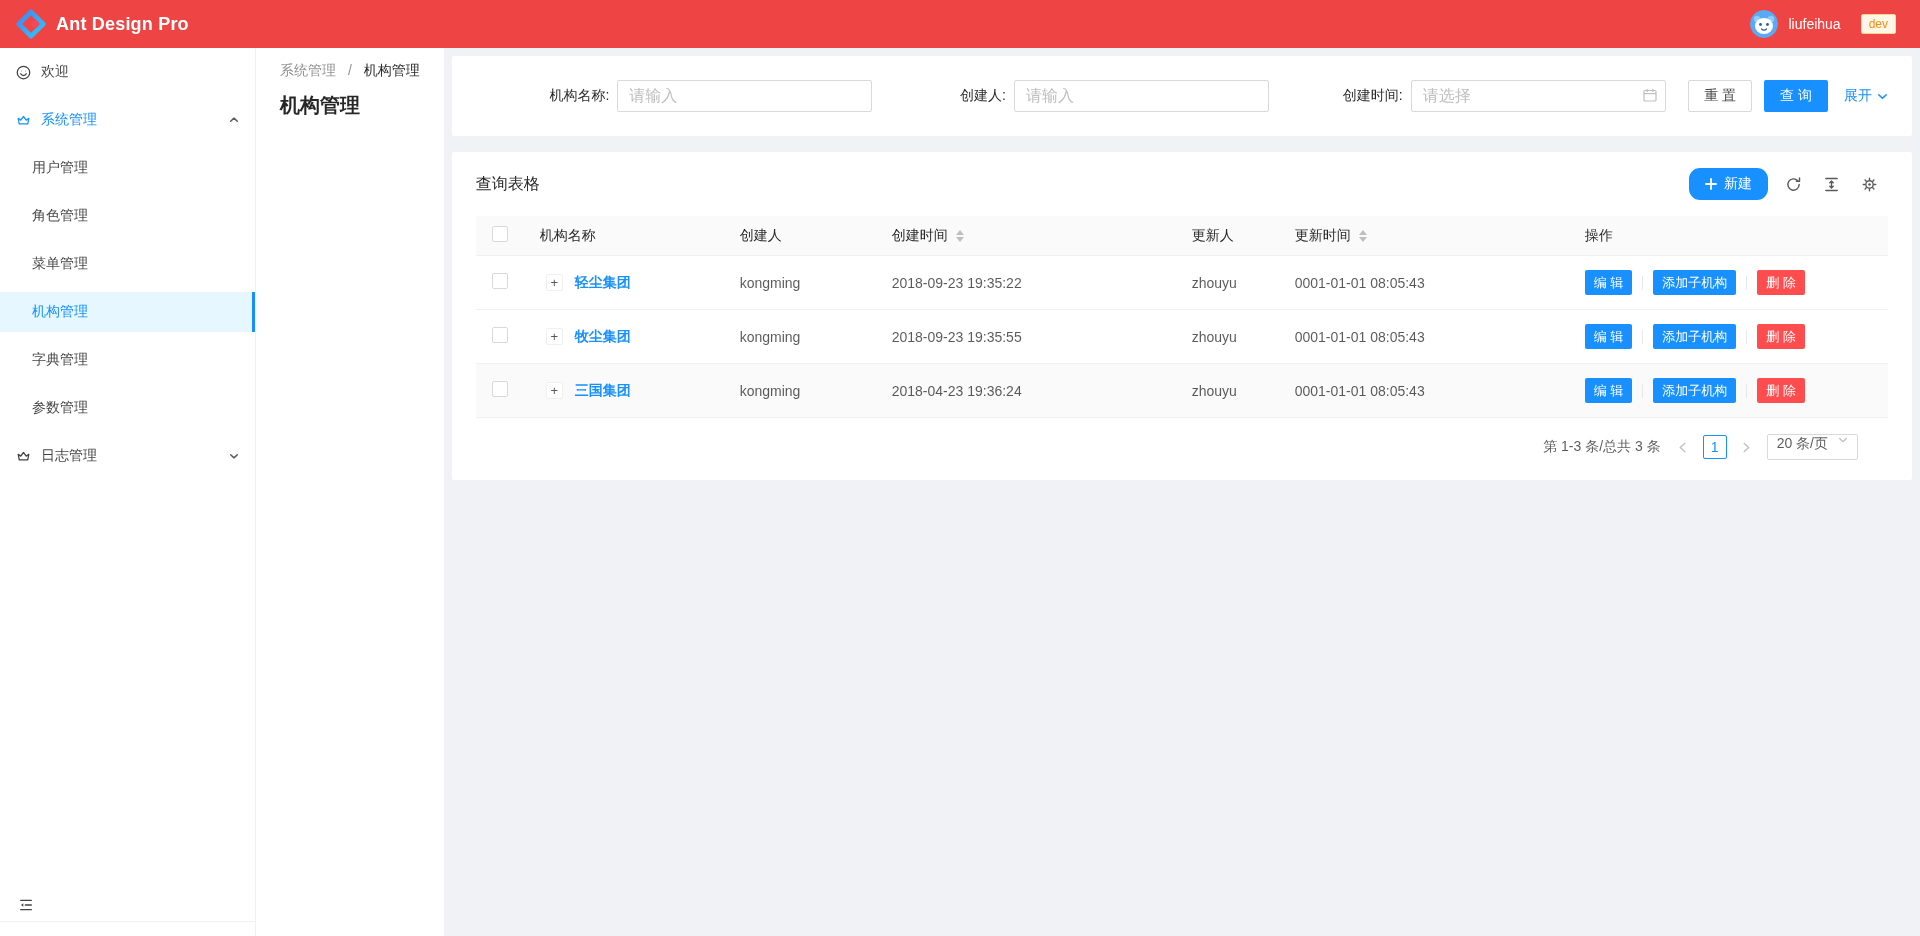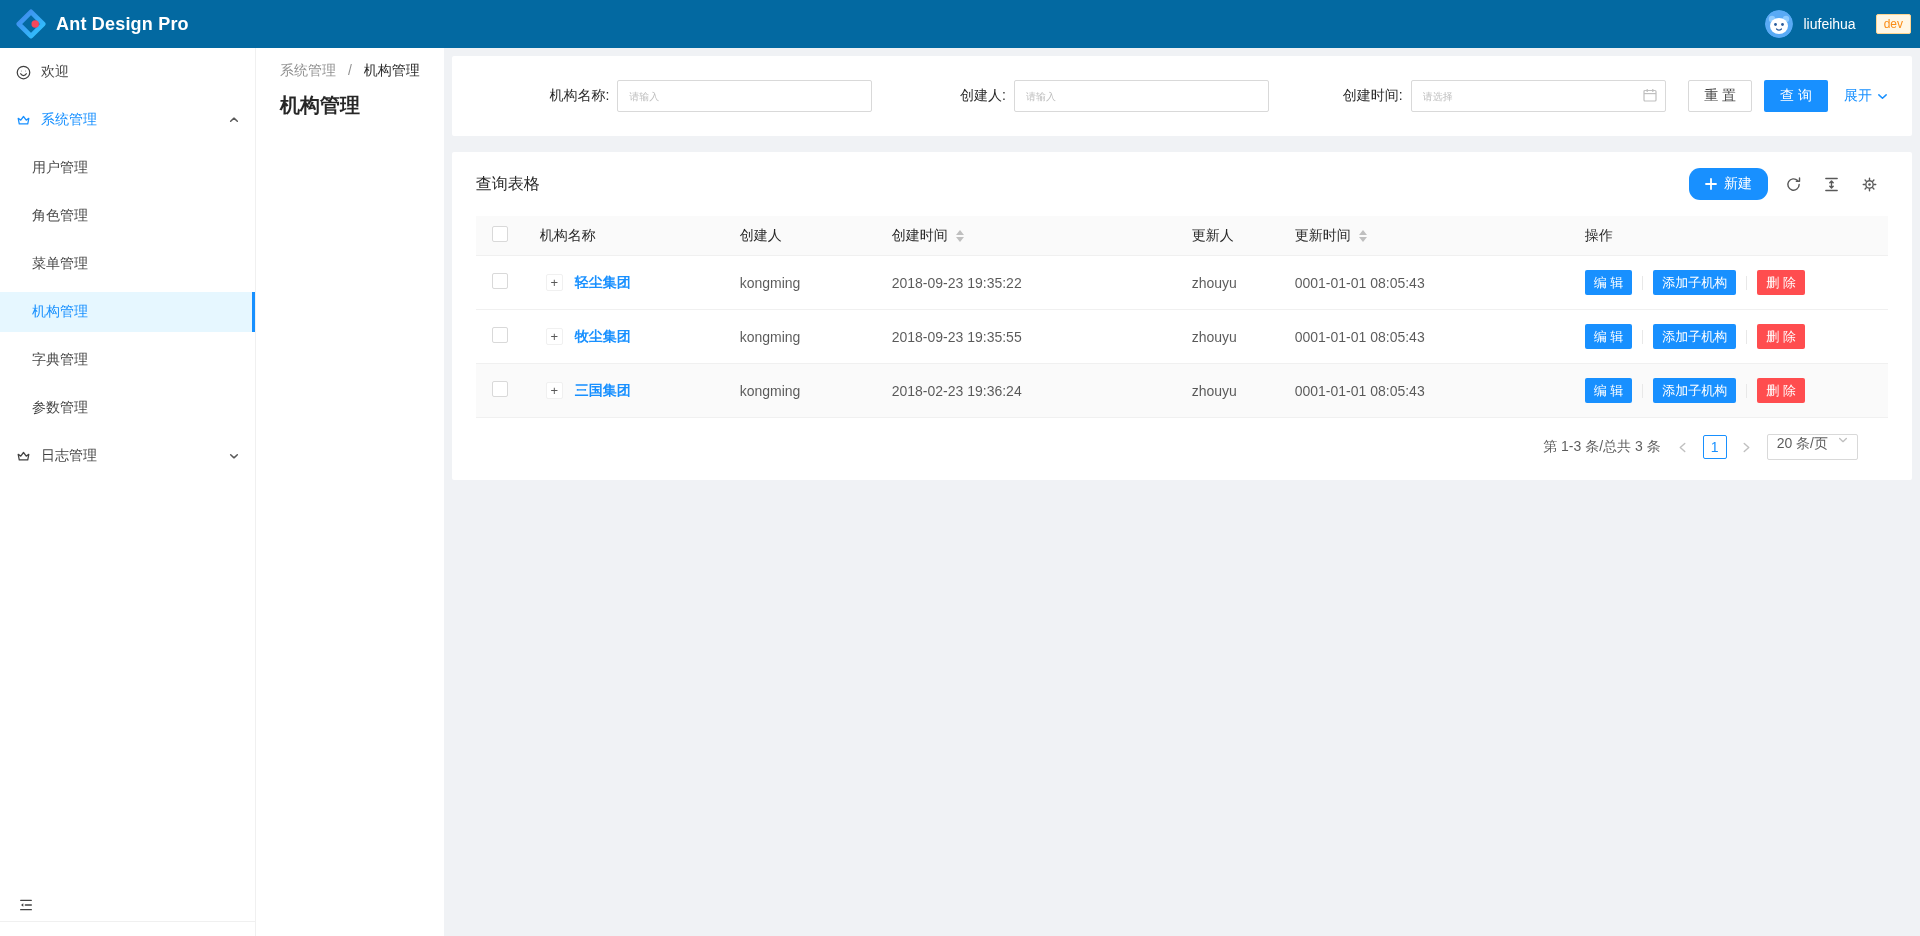--- a/index.html
+++ b/index.html
@@ -1,21 +1,21 @@
 <!DOCTYPE html>
 <html><head>
 <meta charset="utf-8">
 <style>
   * { margin:0; padding:0; box-sizing:border-box; }
   html,body { width:1920px; height:936px; overflow:hidden; }
   body { font-family:"Liberation Sans","DejaVu Sans",sans-serif; font-size:14px; color:rgba(0,0,0,.65); background:#f0f2f5; }
   .app { width:1920px; height:936px; position:relative; display:flex; flex-direction:column; }
 
   
-  .topbar { height:48px; background:#0369a1; display:flex; align-items:center; padding:0 9px 0 16px; flex:none; }
+  .topbar { height:48px; background:#ef4444; display:flex; align-items:center; padding:0 24px 0 16px; flex:none; }
   .logo-area { display:flex; align-items:center; gap:10px; cursor:pointer; }
   .app-title { color:#fff; font-size:18px; font-weight:700; letter-spacing:.2px; }
   .topbar-spacer { flex:1; }
   .user-area { display:flex; align-items:center; gap:10px; padding:0 12px; height:48px; cursor:pointer; }
   .avatar { width:28px; height:28px; border-radius:50%; overflow:hidden; flex:none; }
   .username { color:#fff; font-size:14px; }
   .env-tag { margin-left:8px; font-size:12px; line-height:18px; padding:0 7px; border-radius:2px;
              background:#fff7e6; border:1px solid #ffd591; color:#fa8c16; }
 
   
@@ -43,21 +43,21 @@
   .breadcrumb .bc-current { color:rgba(0,0,0,.85); }
   .page-title { font-size:20px; font-weight:700; color:rgba(0,0,0,.85); }
   .content { flex:1; padding:8px; overflow:hidden; }
 
   
   .card { background:#fff; border-radius:2px; }
   .search-card { padding:24px; display:flex; align-items:center; }
   .search-fields { display:grid; grid-template-columns:repeat(3,1fr); width:1190px; }
   .form-item { display:flex; align-items:center; }
   .form-item label { flex:1; text-align:right; margin-right:8px; color:rgba(0,0,0,.85); white-space:nowrap; }
-  .ant-input { width:255px; height:32px; border:1px solid #d9d9d9; border-radius:2px; padding:0 11px; font-size:10px;
+  .ant-input { width:255px; height:32px; border:1px solid #d9d9d9; border-radius:2px; padding:0 11px; font-size:16px;
                color:rgba(0,0,0,.65); outline:none; font-family:inherit; }
   .ant-input::placeholder { color:#bfbfbf; }
   .date-wrap { position:relative; width:255px; }
   .date-wrap .ant-input { width:100%; padding-right:30px; }
   .date-wrap .cal-icon { position:absolute; right:9px; top:8px; pointer-events:none; }
   .search-actions { margin-left:auto; display:flex; align-items:center; gap:12px; }
   .btn { height:32px; border-radius:2px; font-size:14px; display:inline-flex; align-items:center; justify-content:center;
          cursor:pointer; border:1px solid transparent; padding:0 15px; white-space:nowrap; font-family:inherit; background:#fff; }
   .btn-default { border-color:#d9d9d9; color:rgba(0,0,0,.75); }
   .btn-primary { background:#1890ff; color:#fff; }
@@ -386,21 +386,21 @@
               </tr>
               <tr class="hovered">
                 <td><span class="checkbox"></span></td>
                 <td>
                   <span class="name-cell">
                     <button class="expand-btn">+</button>
                     <a class="org-link">三国集团</a>
                   </span>
                 </td>
                 <td>kongming</td>
-                <td>2018-02-23 19:36:24</td>
+                <td>2018-04-23 19:36:24</td>
                 <td>zhouyu</td>
                 <td>0001-01-01 08:05:43</td>
                 <td>
                   <span class="row-actions">
                     <button class="btn btn-primary btn-sm">编 辑</button>
                     <span class="v-divider"></span>
                     <button class="btn btn-primary btn-sm">添加子机构</button>
                     <span class="v-divider"></span>
                     <button class="btn btn-danger btn-sm">删 除</button>
                   </span>

